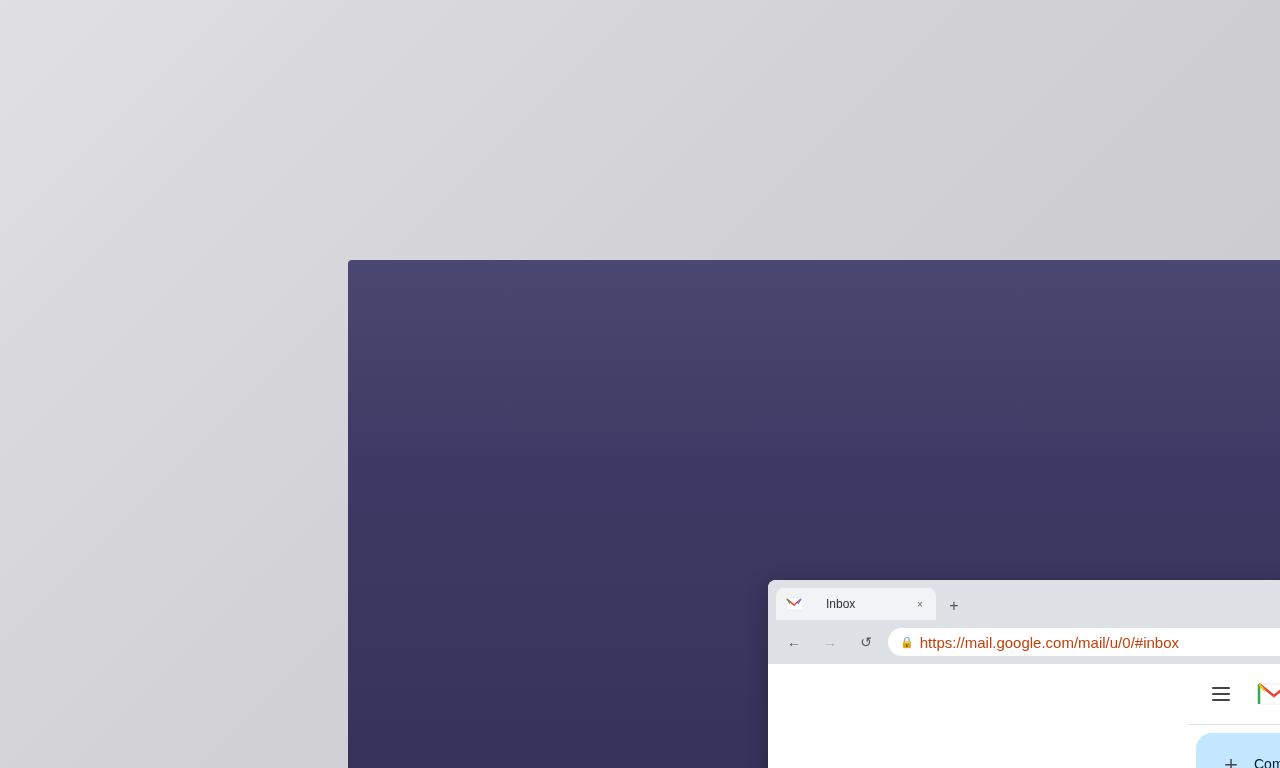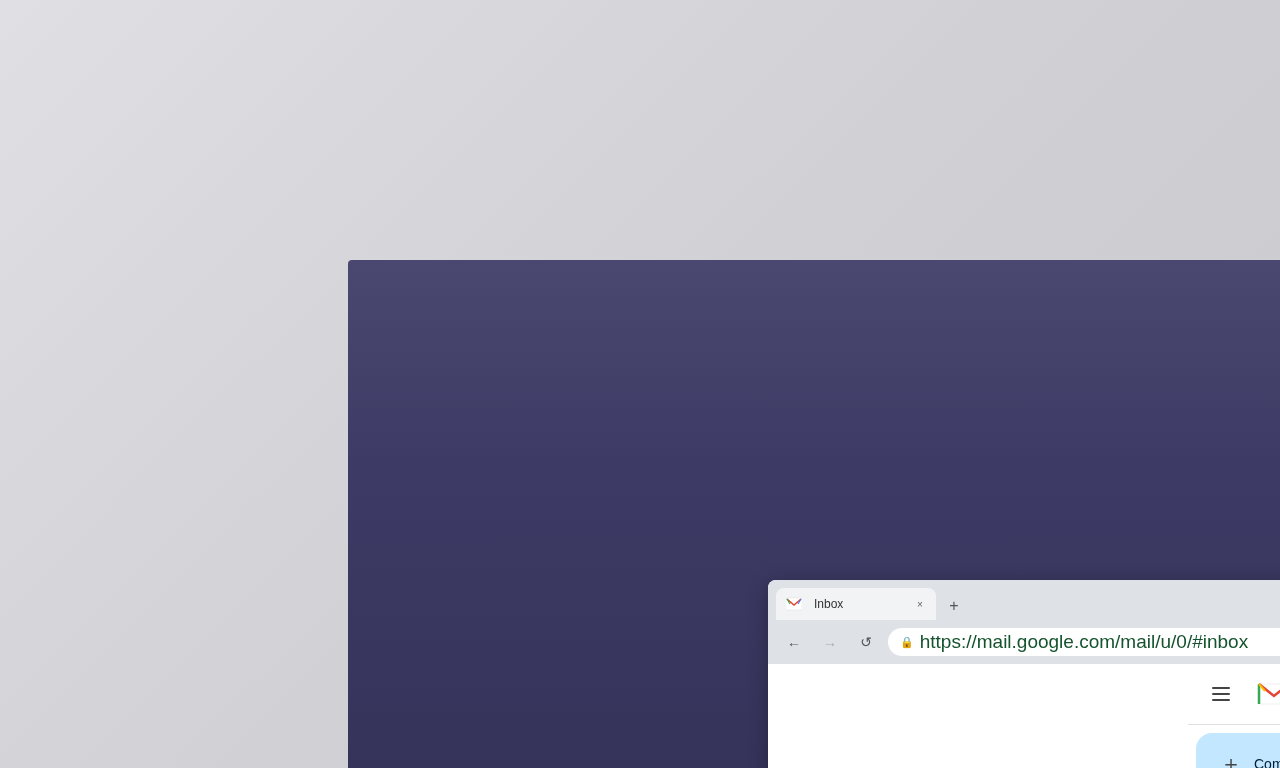--- a/index.html
+++ b/index.html
@@ -62,21 +62,21 @@
 
     .tab {
       display: flex;
       align-items: center;
       background: #f1f3f4;
       border-radius: 8px 8px 0 0;
       padding: 0 8px 0 10px;
       height: 32px;
       min-width: 160px;
       max-width: 240px;
-      gap: 12px;
+      gap: 24px;
       position: relative;
     }
 
     .tab-favicon {
       width: 16px;
       height: 16px;
       flex-shrink: 0;
     }
 
     .tab-title {
@@ -149,22 +149,22 @@
       padding: 0 12px;
       gap: 6px;
     }
 
     .url-lock {
       color: #555;
       font-size: 11px;
     }
 
     .url-text {
-      font-size: 19px;
-      color: #14532d;
+      font-size: 15px;
+      color: #c2410c;
     }
 
     
     .gmail-body {
       display: flex;
       height: calc(460px - 84px);
       background: #fff;
     }
 
     

